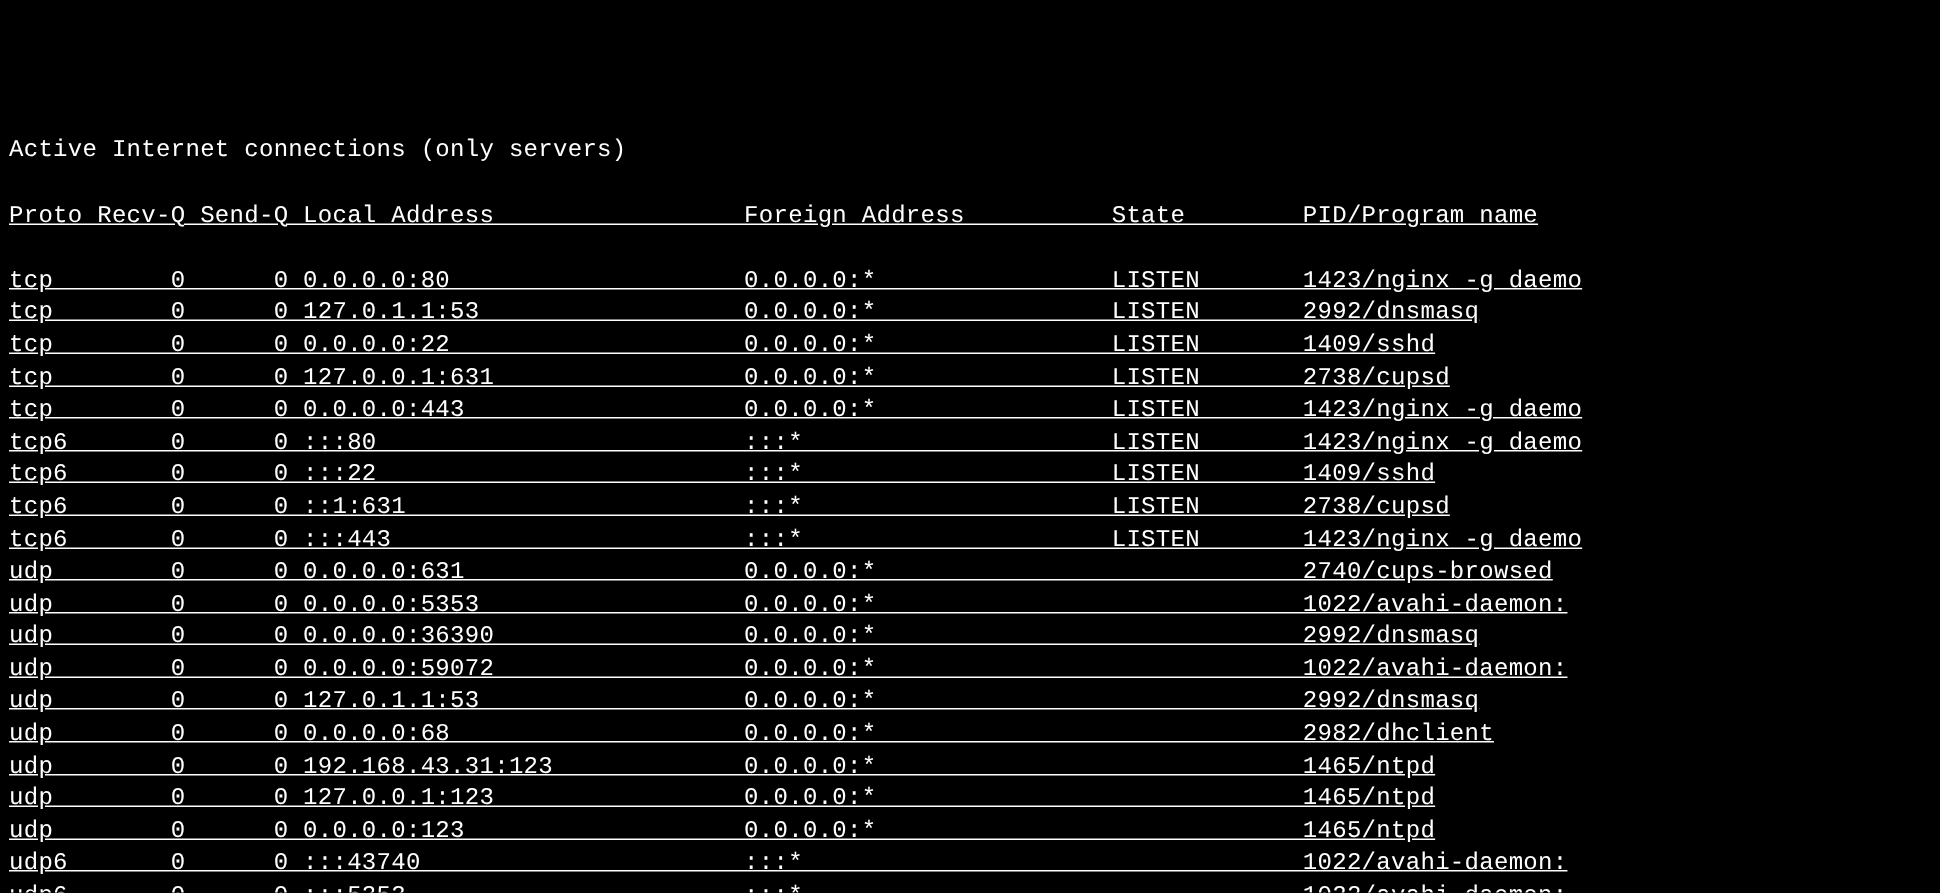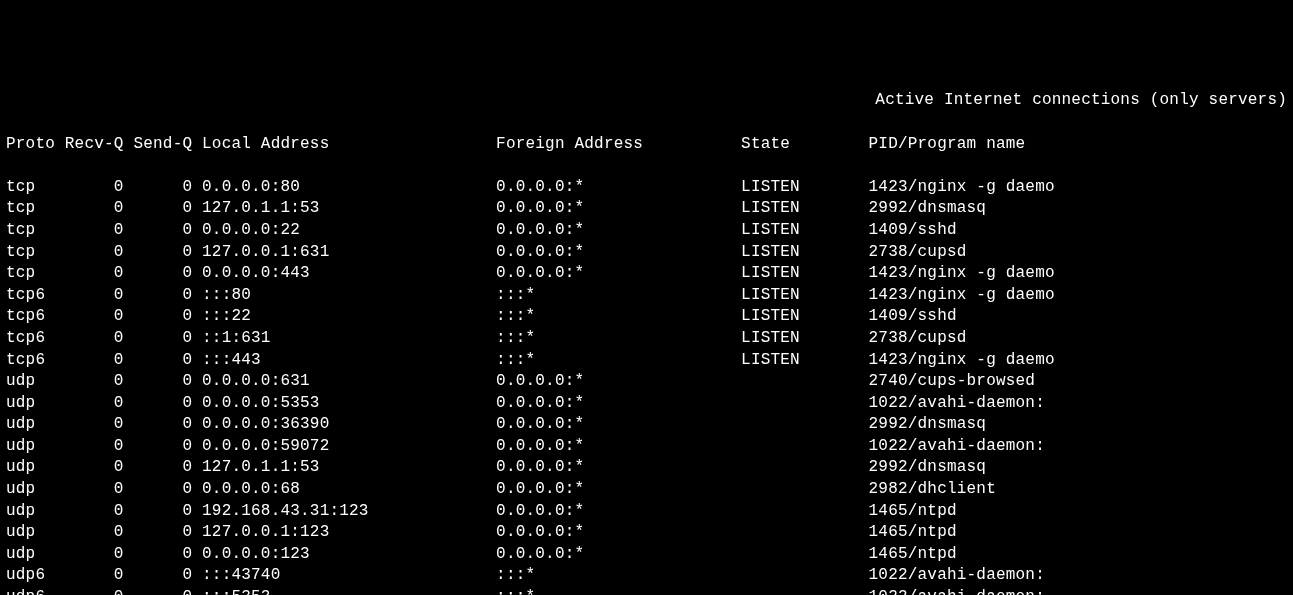--- a/index.html
+++ b/index.html
@@ -15,24 +15,24 @@
       line-height: 1.35;
       padding: 4px 6px;
       width: 1293px;
       height: 595px;
       overflow: hidden;
       white-space: pre;
       letter-spacing: 0.2px;
     }
     .title {
       display: block;
-      text-align: right;
     }
     .header, .row {
       display: block;
+      text-decoration: underline;
     }
   </style>
 </head>
 <body>
 
 
 
 <span class="title">Active Internet connections (only servers)</span>
 <span class="header" id="header-line">Proto Recv-Q Send-Q Local Address                 Foreign Address          State        PID/Program name</span>
 <div id="rows-container"><span class="row">tcp        0      0 0.0.0.0:80                    0.0.0.0:*                LISTEN       1423/nginx -g daemo</span><span class="row">tcp        0      0 127.0.1.1:53                  0.0.0.0:*                LISTEN       2992/dnsmasq</span><span class="row">tcp        0      0 0.0.0.0:22                    0.0.0.0:*                LISTEN       1409/sshd</span><span class="row">tcp        0      0 127.0.0.1:631                 0.0.0.0:*                LISTEN       2738/cupsd</span><span class="row">tcp        0      0 0.0.0.0:443                   0.0.0.0:*                LISTEN       1423/nginx -g daemo</span><span class="row">tcp6       0      0 :::80                         :::*                     LISTEN       1423/nginx -g daemo</span><span class="row">tcp6       0      0 :::22                         :::*                     LISTEN       1409/sshd</span><span class="row">tcp6       0      0 ::1:631                       :::*                     LISTEN       2738/cupsd</span><span class="row">tcp6       0      0 :::443                        :::*                     LISTEN       1423/nginx -g daemo</span><span class="row">udp        0      0 0.0.0.0:631                   0.0.0.0:*                             2740/cups-browsed</span><span class="row">udp        0      0 0.0.0.0:5353                  0.0.0.0:*                             1022/avahi-daemon:</span><span class="row">udp        0      0 0.0.0.0:36390                 0.0.0.0:*                             2992/dnsmasq</span><span class="row">udp        0      0 0.0.0.0:59072                 0.0.0.0:*                             1022/avahi-daemon:</span><span class="row">udp        0      0 127.0.1.1:53                  0.0.0.0:*                             2992/dnsmasq</span><span class="row">udp        0      0 0.0.0.0:68                    0.0.0.0:*                             2982/dhclient</span><span class="row">udp        0      0 192.168.43.31:123             0.0.0.0:*                             1465/ntpd</span><span class="row">udp        0      0 127.0.0.1:123                 0.0.0.0:*                             1465/ntpd</span><span class="row">udp        0      0 0.0.0.0:123                   0.0.0.0:*                             1465/ntpd</span><span class="row">udp6       0      0 :::43740                      :::*                                  1022/avahi-daemon:</span><span class="row">udp6       0      0 :::5353                       :::*                                  1022/avahi-daemon:</span></div>

